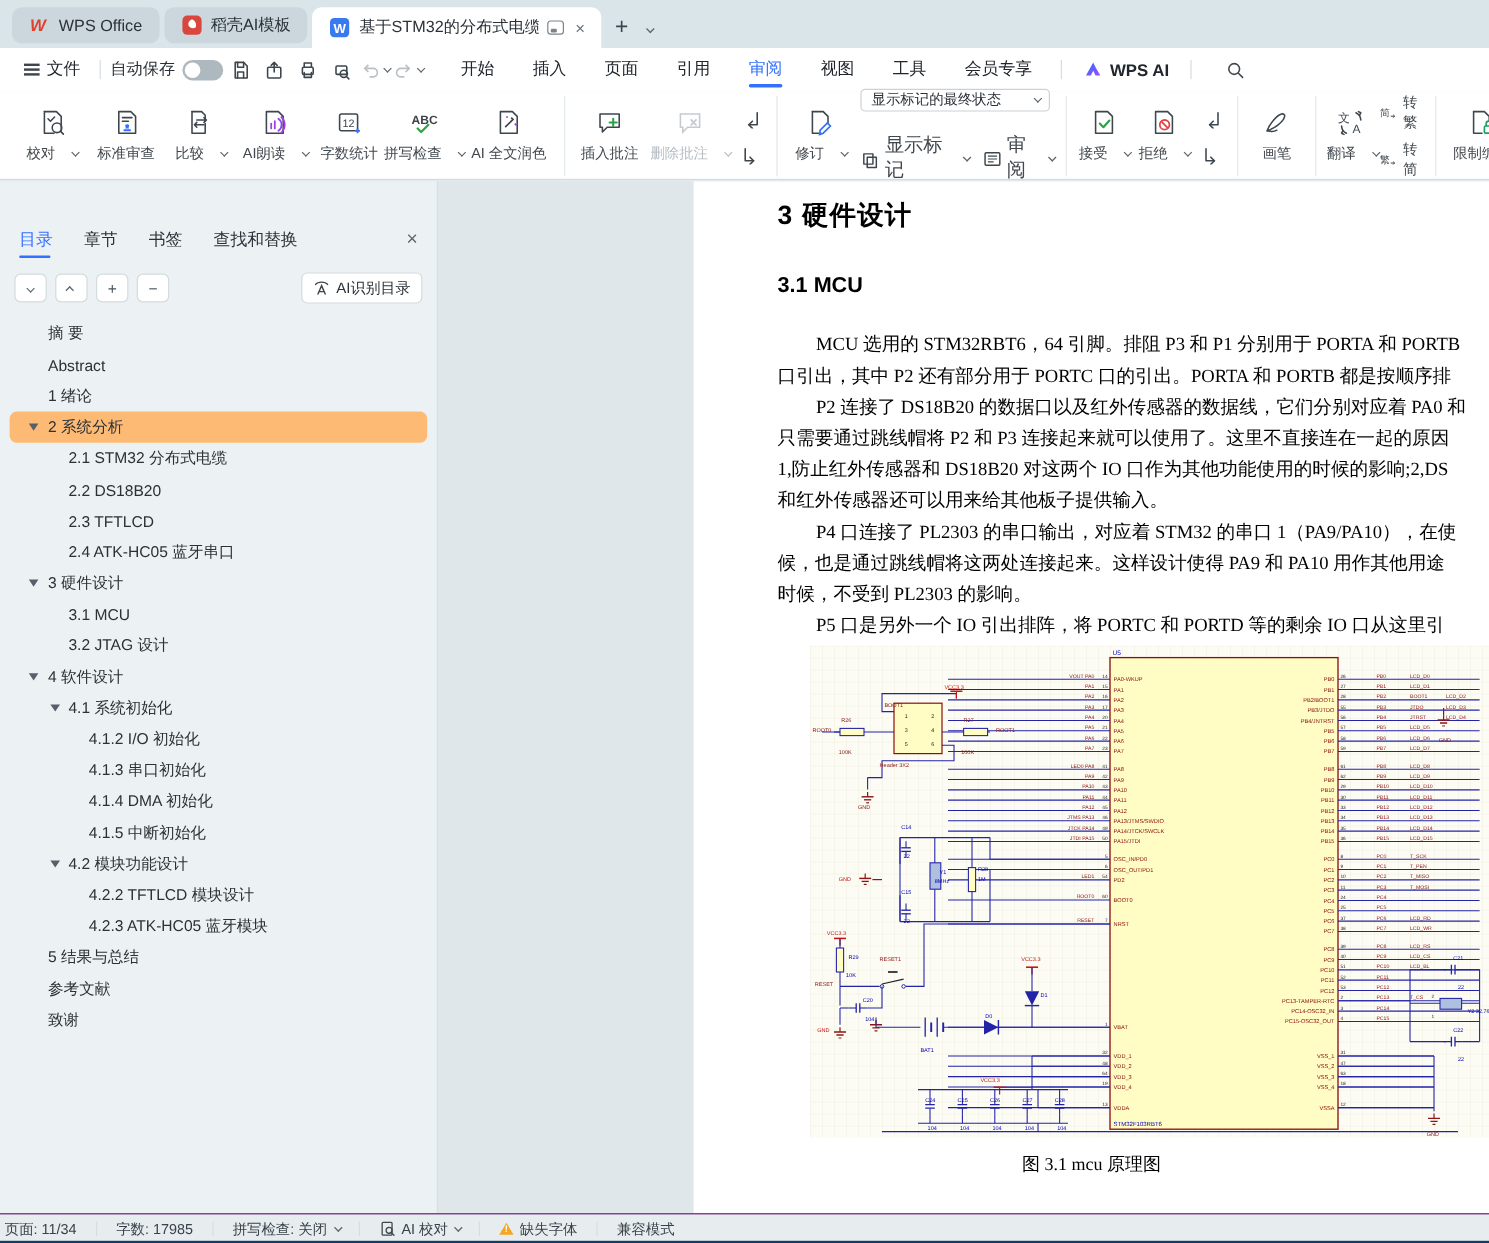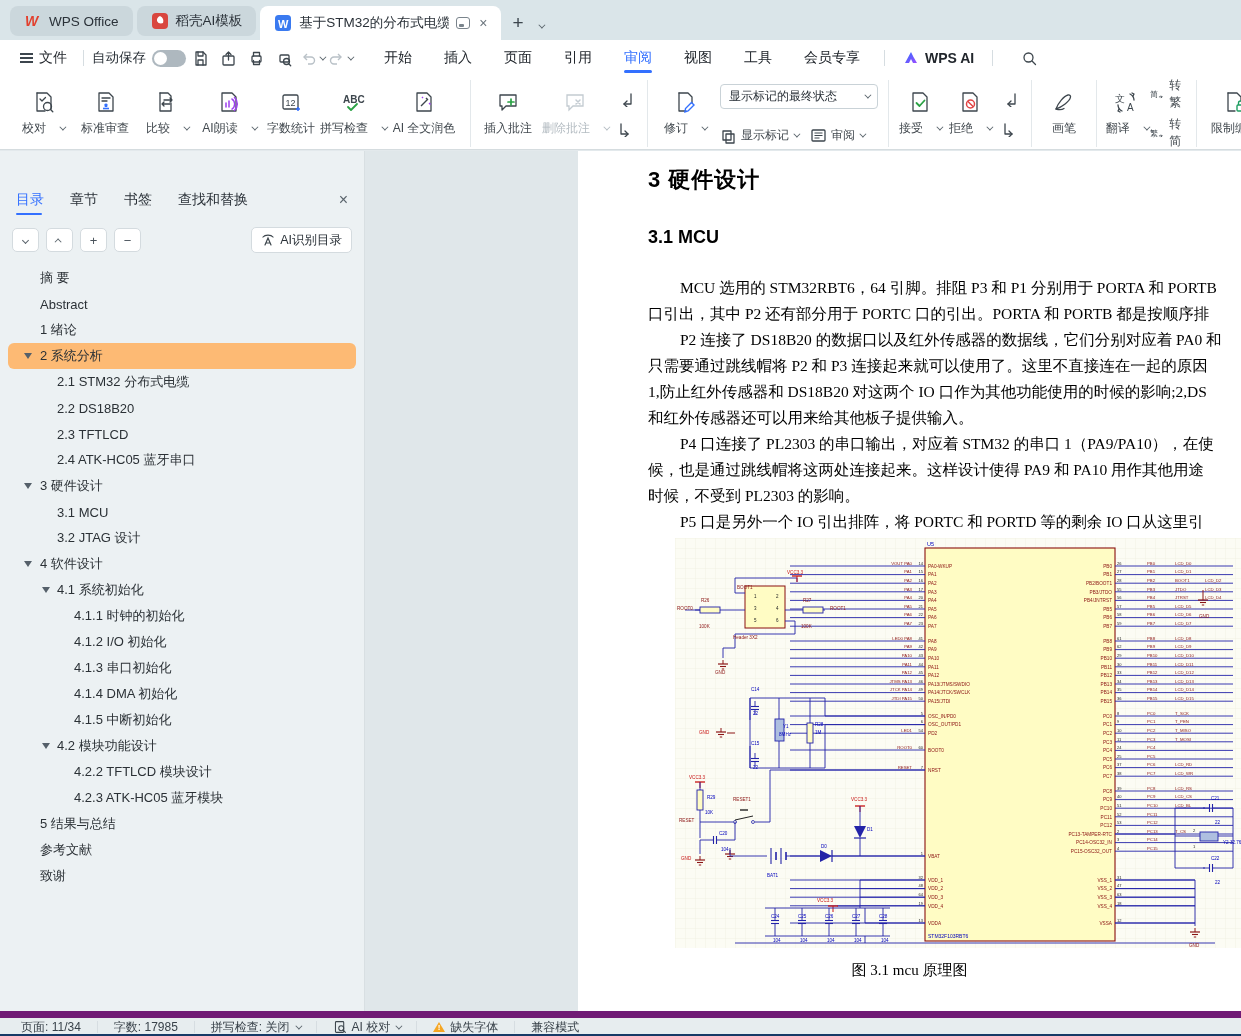--- a/index.html
+++ b/index.html
@@ -51,21 +51,21 @@
   .rbig.dis .lab { color:#b4bcc2; }
   .rcol { display:flex; flex-direction:column; justify-content:center; gap:6px; padding:0 2px; }
   .rsmall { width:26px; height:24px; display:flex; align-items:center; justify-content:center; border-radius:4px; }
   .rsmall svg { width:16px; height:16px; }
   .rstack { display:flex; flex-direction:column; justify-content:center; gap:5px; }
   .rline { display:flex; align-items:center; gap:5px; font-size:12px; color:#41484e; }
   .rline svg { width:16px; height:16px; }
   .marks-col { display:flex; flex-direction:column; justify-content:center; gap:18px; padding:0 4px; }
   .select { width:158px; height:25px; border:1px solid #c9d2d7; border-radius:4px; display:flex; align-items:center; justify-content:space-between; padding:0 8px; font-size:12px; color:#2a3138; background:#fff; }
   .marks-row { display:flex; align-items:center; gap:12px; }
-  .minibtn { display:flex; align-items:center; gap:4px; font-size:12px; color:#41484e;justify-content:space-between; }
+  .minibtn { display:flex; align-items:center; gap:4px; font-size:16px; color:#41484e;justify-content:space-between; }
   .minibtn svg { width:17px; height:17px; }
 
   
   .main { position:absolute; top:151px; left:0; right:0; bottom:25px; display:flex; }
   .sidebar { width:365px; background:#ecf1f3; border-right:1px solid #d8dfe2; position:relative; }
   .stabs { display:flex; align-items:center; gap:26px; padding:12px 16px 8px; font-size:14px; color:#2a3138;margin-top:28px; }
   .stab.on { color:#3370ff; position:relative; }
   .stab.on::after { content:""; position:absolute; left:0; right:2px; bottom:-6px; height:2.5px; background:#3370ff; border-radius:2px; }
   .sclose { margin-left:auto; color:#5a646c; font-size:16px; }
   .stools { display:flex; align-items:center; padding:10px 12px 6px; gap:7px; }
@@ -83,21 +83,21 @@
   .page { position:absolute; left:213px; top:0; width:663px; height:100%; background:#ffffff; font-family:"Liberation Serif","DejaVu Serif",serif; }
   .doc-h1 { position:absolute; left:70px; top:14px; font-family:"Liberation Sans",sans-serif; font-weight:bold; font-size:22px; color:#000; letter-spacing:1px; }
   .doc-h2 { position:absolute; left:70px; top:76px; font-family:"Liberation Sans",sans-serif; font-weight:bold; font-size:18px; color:#000; }
   .doc-body { position:absolute; left:70px; top:124px; right:0; font-size:15.5px; line-height:26px; color:#000; }
   .dline { white-space:nowrap; overflow:hidden; }
   .dline.ind { text-indent:32px; }
   .schematic-wrap { position:absolute; left:97px; top:387px; width:566px; height:410px; }
   .caption { position:absolute; left:0; width:663px; top:810px; text-align:center; font-size:15px; color:#000; }
 
   
-  .statusbar { position:absolute; left:0; right:0; bottom:0; height:25px; background:#e7edef; border-top:7px solid #701a75; display:flex; align-items:center; padding:0 21px; font-size:12px; color:#39424a; gap:10px; }
+  .statusbar { position:absolute; left:0; right:0; bottom:0; height:25px; background:#e7edef; border-top:1px solid #701a75; display:flex; align-items:center; padding:0 4px; font-size:12px; color:#39424a; gap:10px; }
   .statusbar .vsep { height:12px; margin:0 6px; }
   .sitem { display:flex; align-items:center; gap:5px; white-space:nowrap; }
   .warn-tri { width:0; height:0; border-left:6px solid transparent; border-right:6px solid transparent; border-bottom:10px solid #f5a623; position:relative; }
   .warn-tri::after { content:"!"; position:absolute; left:-1.5px; top:1px; font-size:8px; color:#fff; font-weight:bold; }
   .bottom-edge { position:absolute; left:0; right:0; bottom:0; height:2px; background:#173a66; }
 </style>
 </head>
 <body>
 
 <div class="tabbar">
@@ -501,23 +501,20 @@
         <div class="toc-row lv1">
           <span>3.2 JTAG 设计</span>
         </div>
         <div class="toc-row lv0">
           <span class="tri"></span>
           <span>4 软件设计</span>
         </div>
         <div class="toc-row lv1">
           <span class="tri"></span>
           <span>4.1 系统初始化</span>
-        </div>
-        <div class="toc-row lv2">
-          <span>4.1.1 时钟的初始化</span>
         </div>
         <div class="toc-row lv2">
           <span>4.1.2 I/O 初始化</span>
         </div>
         <div class="toc-row lv2">
           <span>4.1.3 串口初始化</span>
         </div>
         <div class="toc-row lv2">
           <span>4.1.4 DMA 初始化</span>
         </div>

